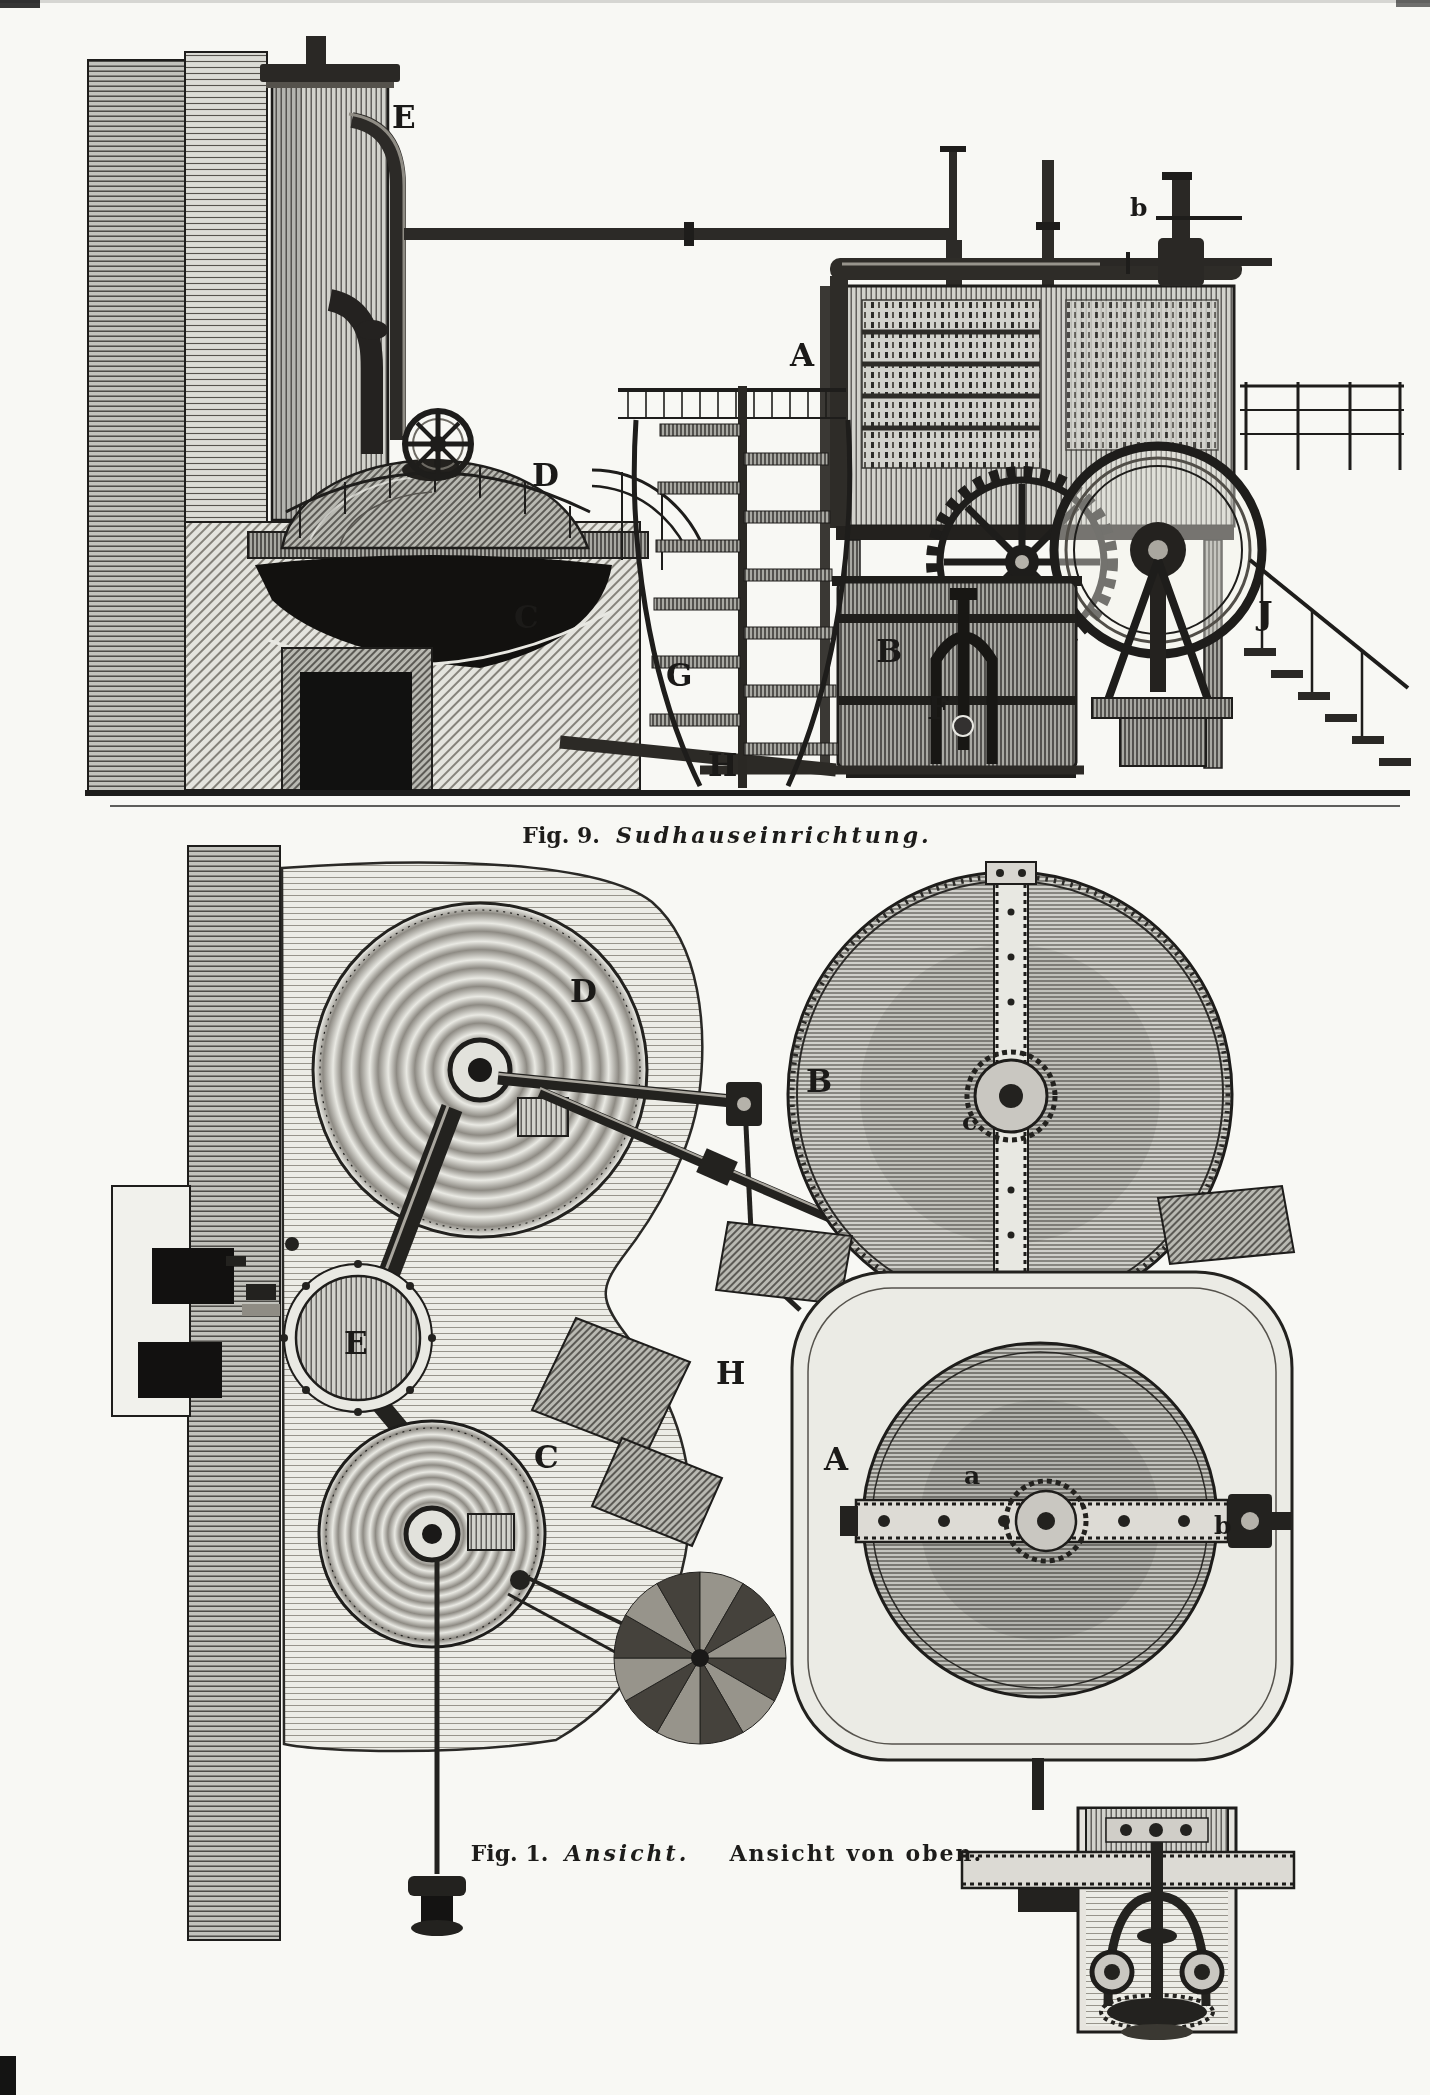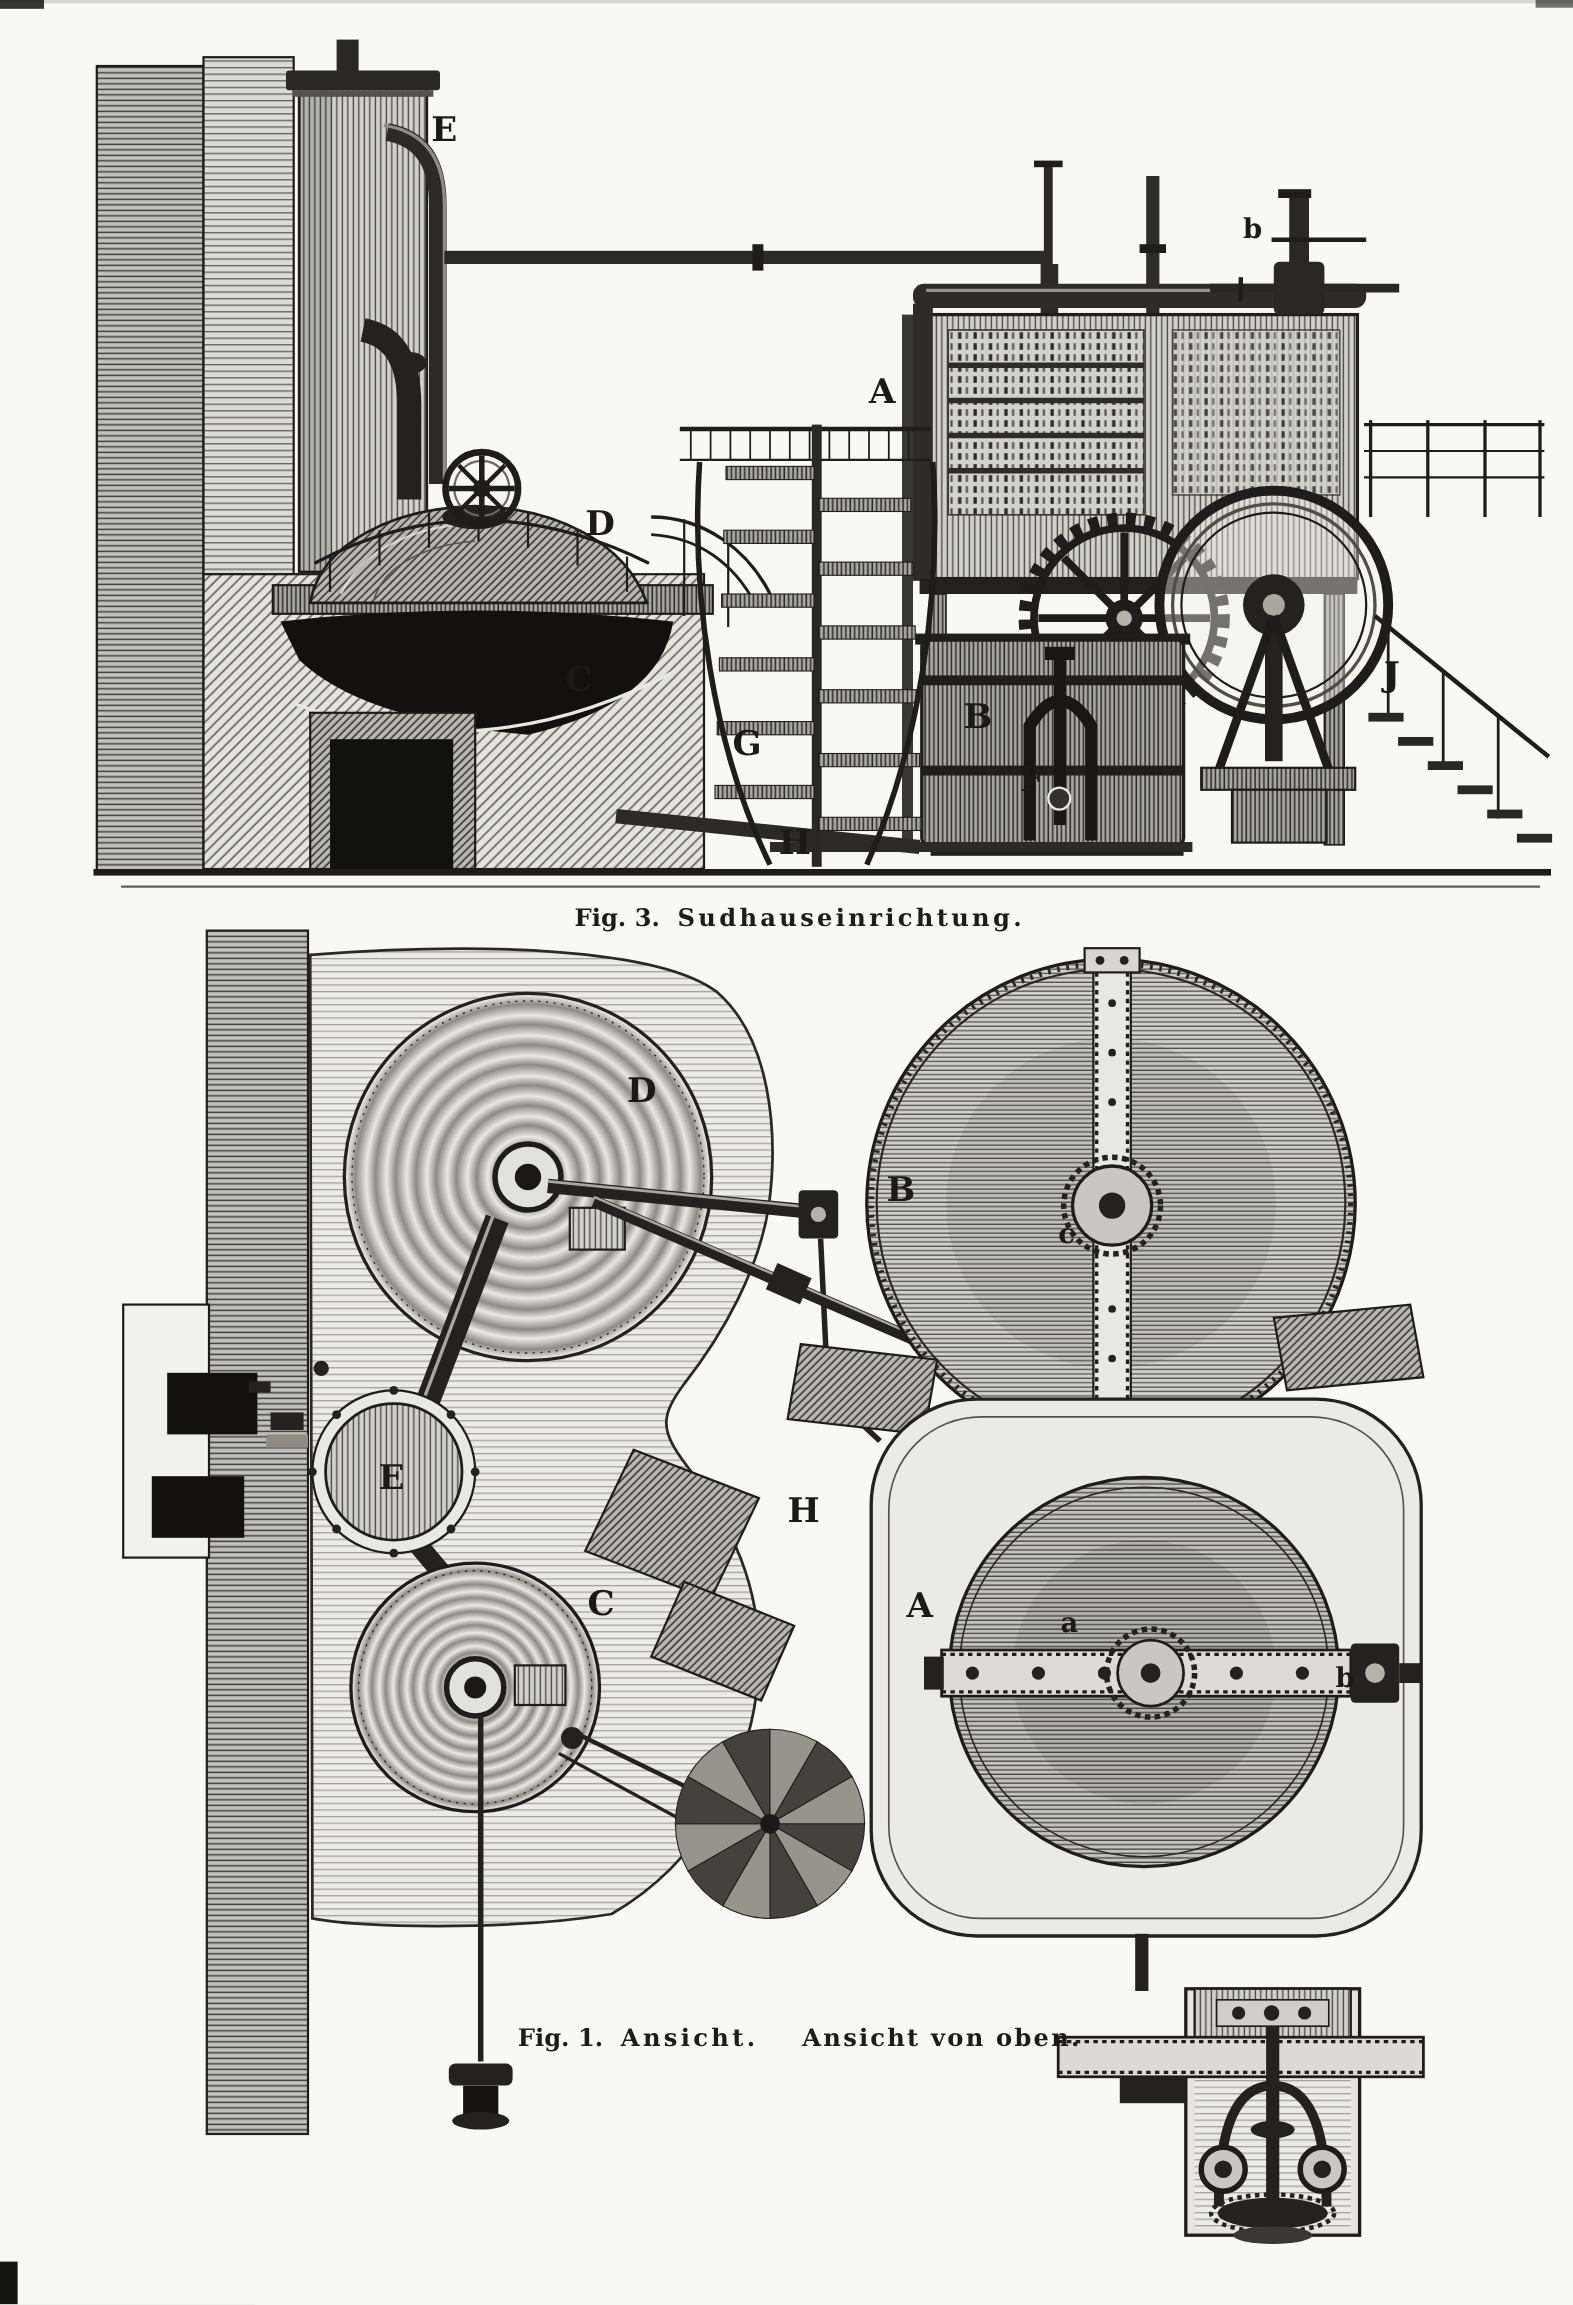--- a/index.html
+++ b/index.html
@@ -2,21 +2,21 @@
 <html><head>
 <meta charset="utf-8">
 <style>
   html,body{margin:0;padding:0;background:#e9e9e6;}
   .page{position:relative;width:1430px;height:2095px;background:#f8f8f4;overflow:hidden;
         font-family:"Liberation Serif",serif;}
   .page svg{position:absolute;left:0;top:0;display:block;}
   .caption{position:absolute;left:0;width:100%;text-align:center;
            font-family:"DejaVu Serif",serif;font-weight:bold;font-size:22px;color:#1d1c1a;
            transform:translateX(12px);white-space:nowrap;}
-  .caption .sp{letter-spacing:3px;margin-left:16px;}
+  .caption .sp{letter-spacing:3px;margin-left:16px;font-style:italic;}
   .caption .sp2{letter-spacing:2px;margin-left:40px;}
   .lbl{font-family:"DejaVu Serif",serif;font-weight:bold;font-size:31px;fill:#1b1a18;}
   .lbl-sm{font-family:"DejaVu Serif",serif;font-weight:bold;font-size:25px;fill:#1b1a18;}
 </style>
 </head>
 <body>
 
 <div class="page">
 
 <svg width="1430" height="2095" viewBox="0 0 1430 2095">
@@ -479,20 +479,20 @@
       <text class="lbl" x="716" y="1384">H</text>
       <text class="lbl" x="534" y="1468">C</text>
       <text class="lbl" x="824" y="1470">A</text>
       <text class="lbl-sm" x="964" y="1484">a</text>
       <text class="lbl-sm" x="1214" y="1534">b</text>
     </g>
   </g>
 </svg>
 
 <div class="caption" style="top:822px">
-  <span>Fig. 3.</span><span class="sp">Sudhauseinrichtung.</span>
+  <span>Fig. 9.</span><span class="sp">Sudhauseinrichtung.</span>
 </div>
 
 <div class="caption" style="top:1840px">
   <span>Fig. 1.</span><span class="sp">Ansicht.</span><span class="sp2">Ansicht von oben.</span>
 </div>
 
 </div>
 
 </body></html>

